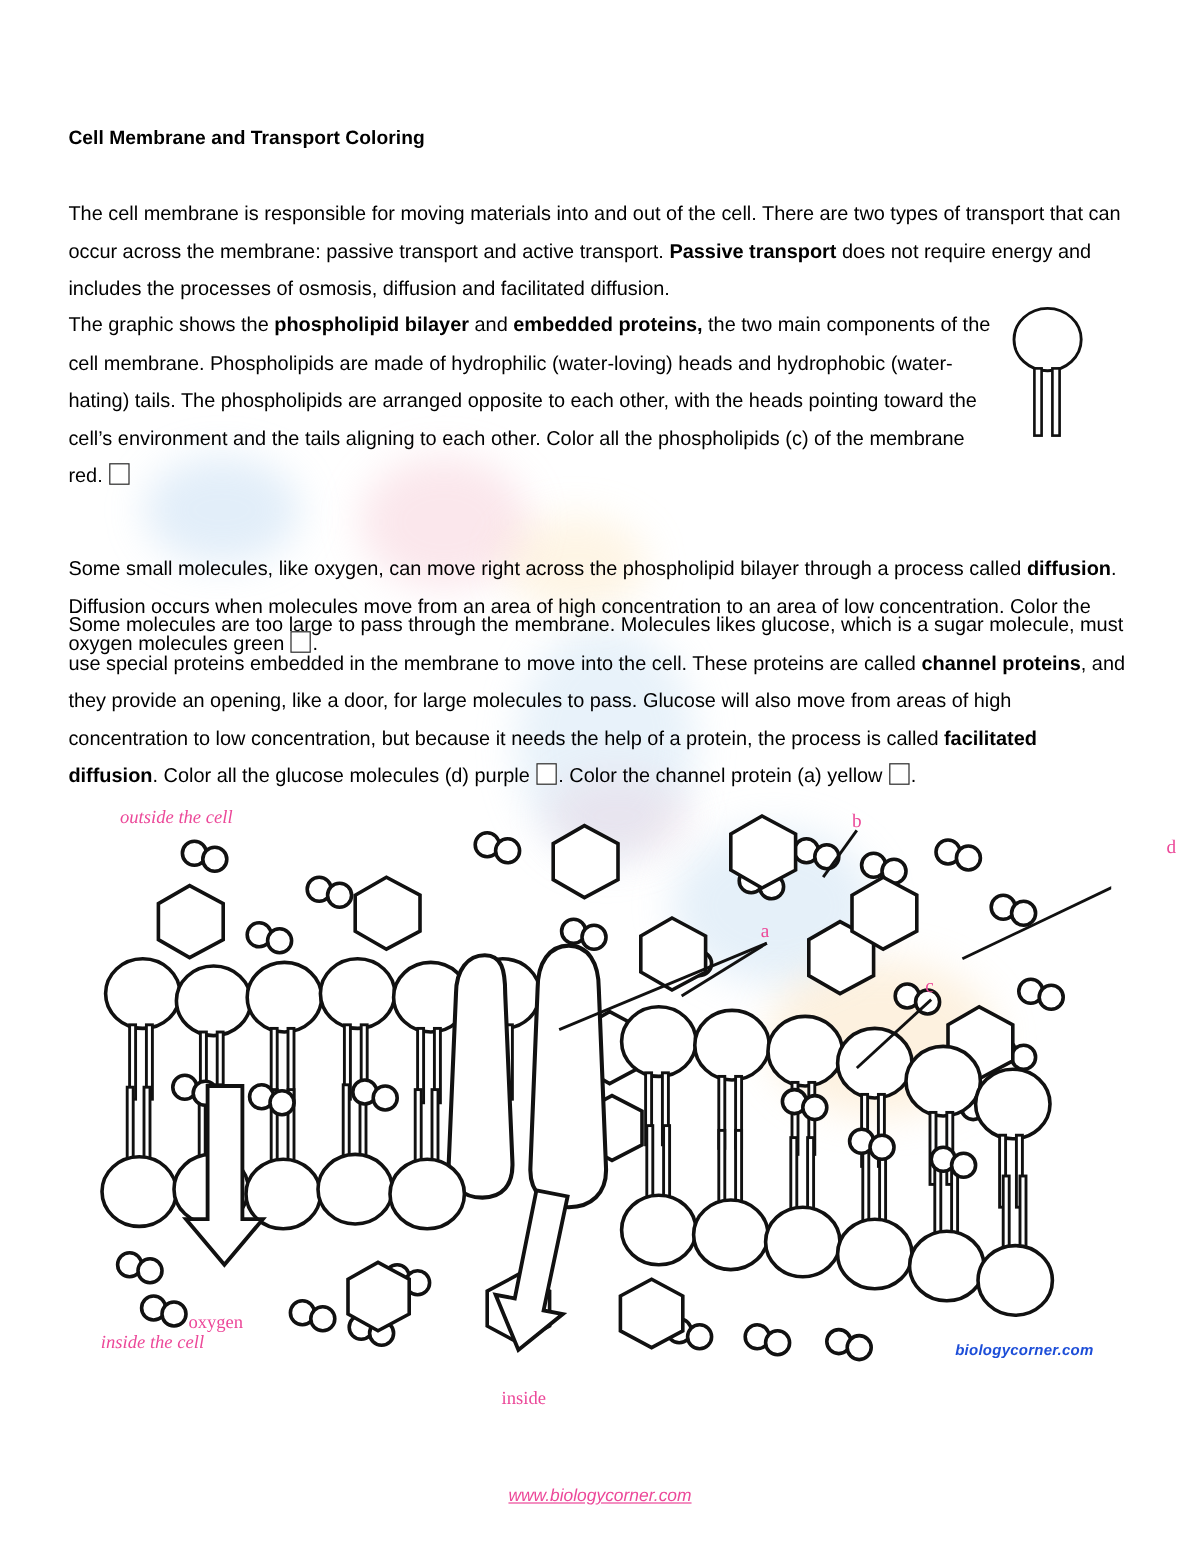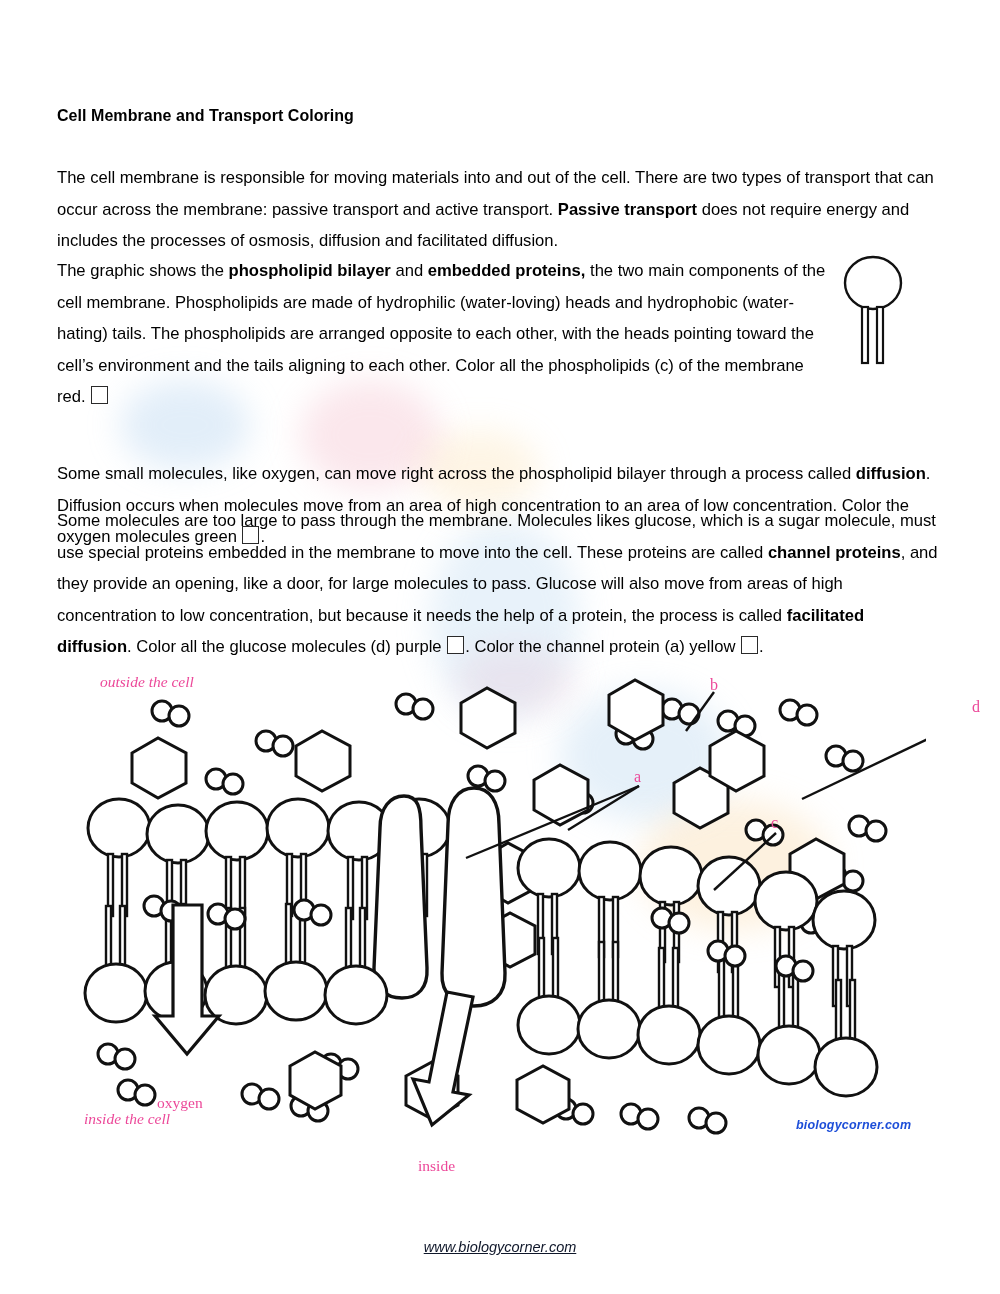--- a/index.html
+++ b/index.html
@@ -124,21 +124,21 @@
 
   
   .footer-link {
     position: absolute;
     left: 0;
     top: 1239px;
     width: 1000px;
     text-align: center;
     font-size: 14.5px;
     font-style: italic;
-    color: #0f172a;
+    color: #ec4899;
     text-decoration: underline;
   }
 </style>
 </head>
 <body>
 
 <div id="page">
 
   <div class="smudge" style="left:120px;top:380px;width:130px;height:90px;background:rgba(160,200,235,.30);"></div>
   <div class="smudge" style="left:300px;top:380px;width:140px;height:110px;background:rgba(240,170,185,.28);"></div>

